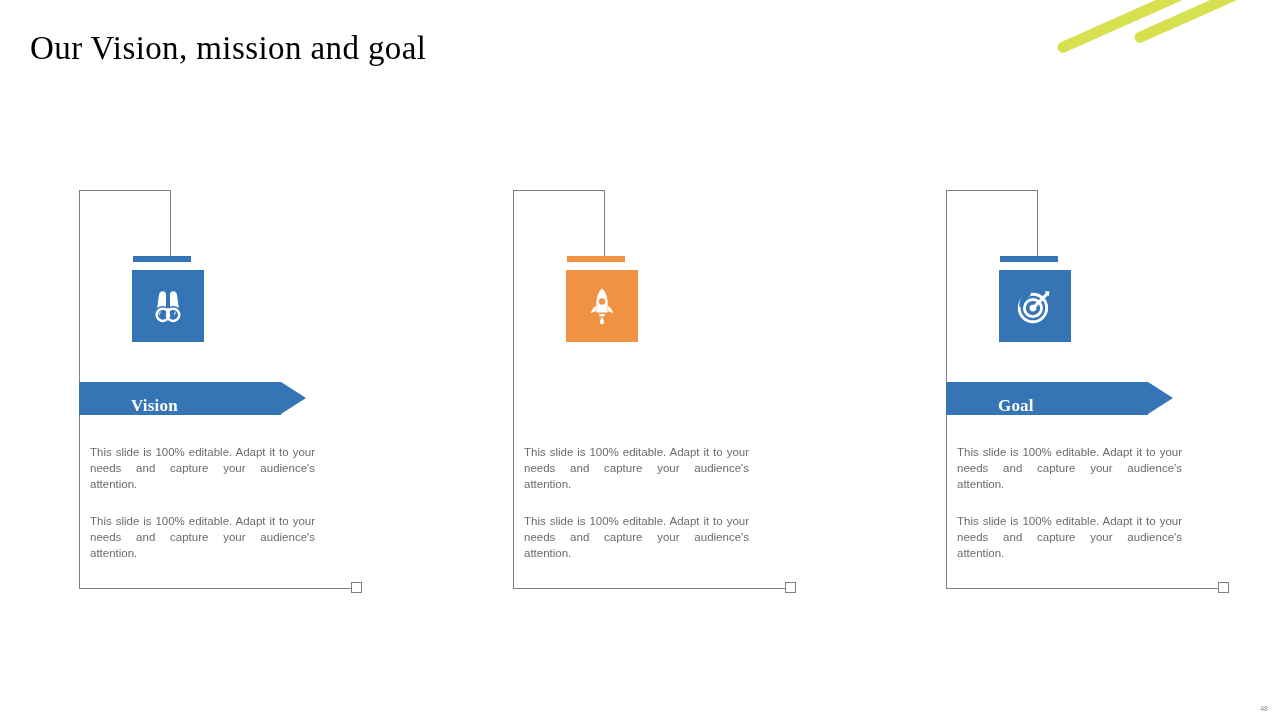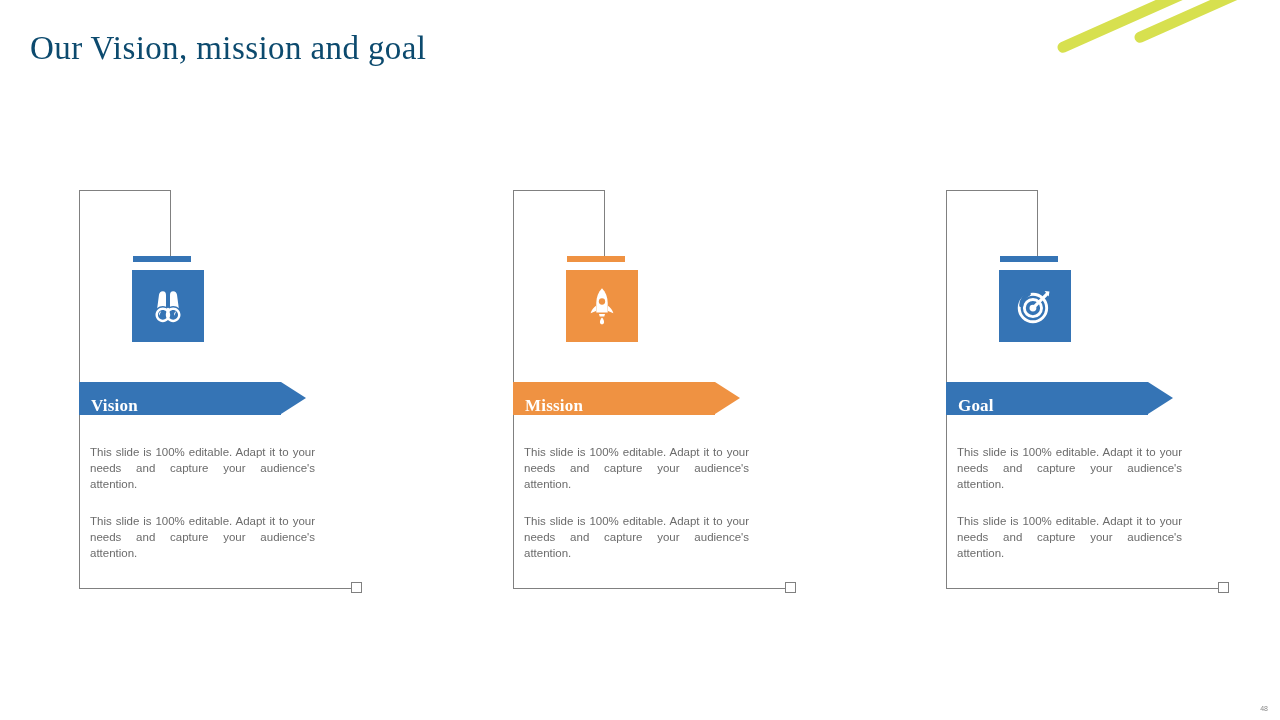--- a/index.html
+++ b/index.html
@@ -142,20 +142,21 @@
 
   
   .banner {
     position: absolute;
     left: 0;
     top: 192px;
     width: 227px;
     height: 48px;
     display: flex;
     align-items: center;
+    padding-left: 40px;
   }
   .banner-body {
     position: absolute;
     left: 0;
     top: 0;
     width: 202px;
     height: 33px;
   }
   .banner-arrow {
     position: absolute;
@@ -207,21 +208,21 @@
   }
 </style>
 </head>
 <body style="background: rgb(255, 255, 255);">
 
 <div class="deco-wrap">
   <div class="stripe stripe-1" style="background: rgb(215, 224, 79);"></div>
   <div class="stripe stripe-2" style="background: rgb(215, 224, 79);"></div>
 </div>
 
-<div class="slide-title" style="color: #0c4a6e;">Our Vision, mission and goal</div>
+<div class="slide-title" style="color: #000000;">Our Vision, mission and goal</div>
 
 <div class="cards">
 
   <div class="card card-1">
     <div class="frame-top" style="background: rgb(128, 128, 128);"></div>
     <div class="frame-drop" style="background: rgb(128, 128, 128);"></div>
     <div class="frame-left" style="background: rgb(128, 128, 128);"></div>
     <div class="frame-bottom" style="background: rgb(128, 128, 128);"></div>
     <div class="frame-square" style="border-color: rgb(128, 128, 128);"></div>
 
@@ -268,25 +269,20 @@
           <path d="M32 6c-5.2 5.4-8.3 13-8.3 21.3v14.2h16.6V27.3C40.3 19 37.2 11.4 32 6z"></path>
           <circle cx="32" cy="25.5" r="4.6" fill="#ef9242"></circle>
           <path d="M23.3 31.6c-3.6 2.3-6.6 6.2-7.9 10.9l7.9-3.4v-7.5z"></path>
           <path d="M40.7 31.6c3.6 2.3 6.6 6.2 7.9 10.9l-7.9-3.4v-7.5z"></path>
           <path d="M27.6 43.8h8.8l-1.1 3.6h-6.6l-1.1-3.6z"></path>
           <path d="M32 48.6c-1.9 1.9-3 4.4-3 6.9 0 1.7 1.3 3 3 3s3-1.3 3-3c0-2.5-1.1-5-3-6.9z"></path>
         </g>
       </svg>
     </div>
 
-    <div class="banner">
-      <div class="banner-body" style="background: rgb(239, 146, 66);"></div>
-      <div class="banner-arrow" style="color: rgb(239, 146, 66);"></div>
-      <span class="banner-label" style="color: rgb(255, 255, 255);">Mission</span>
-    </div>
 
     <div class="card-body">
       <p class="para" style="color: rgb(107, 107, 107);">This slide is 100% editable. Adapt it to your needs and capture your audience's attention.</p>
       <p class="para" style="color: rgb(107, 107, 107);">This slide is 100% editable. Adapt it to your needs and capture your audience's attention.</p>
     </div>
   </div>
 
   <div class="card card-3">
     <div class="frame-top" style="background: rgb(128, 128, 128);"></div>
     <div class="frame-drop" style="background: rgb(128, 128, 128);"></div>

